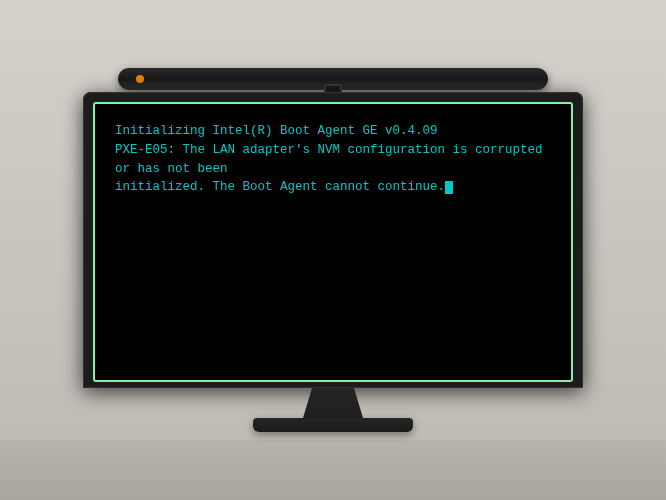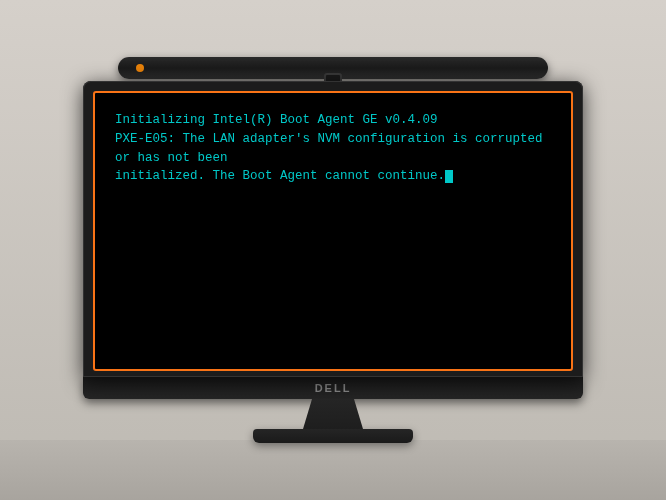--- a/index.html
+++ b/index.html
@@ -68,21 +68,21 @@
 
     
     .monitor-screen {
       background: #000000;
       width: 100%;
       height: 280px;
       border-radius: 3px;
       padding: 18px 20px;
       position: relative;
       overflow: hidden;
-      border: 2px solid #f97316;
+      border: 2px solid #86efac;
     }
 
     .screen-text {
       color: #00c8c8;
       font-family: 'Courier New', Courier, monospace;
       font-size: 12.5px;
       line-height: 1.5;
       white-space: pre-wrap;
       word-break: break-word;
     }
@@ -174,20 +174,17 @@
   </div>
 
   <div class="monitor-bezel">
     <div class="monitor-screen">
       <div class="screen-text"><span>Initializing Intel(R) Boot Agent GE v0.4.09</span>
 <span>PXE-E05: The LAN adapter's NVM configuration is corrupted or has not been</span>
 <span>initialized. The Boot Agent cannot continue.</span><span class="cursor"></span></div>
     </div>
   </div>
 
-  <div class="monitor-bottom">
-    <span class="dell-logo">DELL</span>
-  </div>
 
   <div class="stand-neck"></div>
   <div class="stand-base"></div>
 
 </div>
 
 </body></html>

